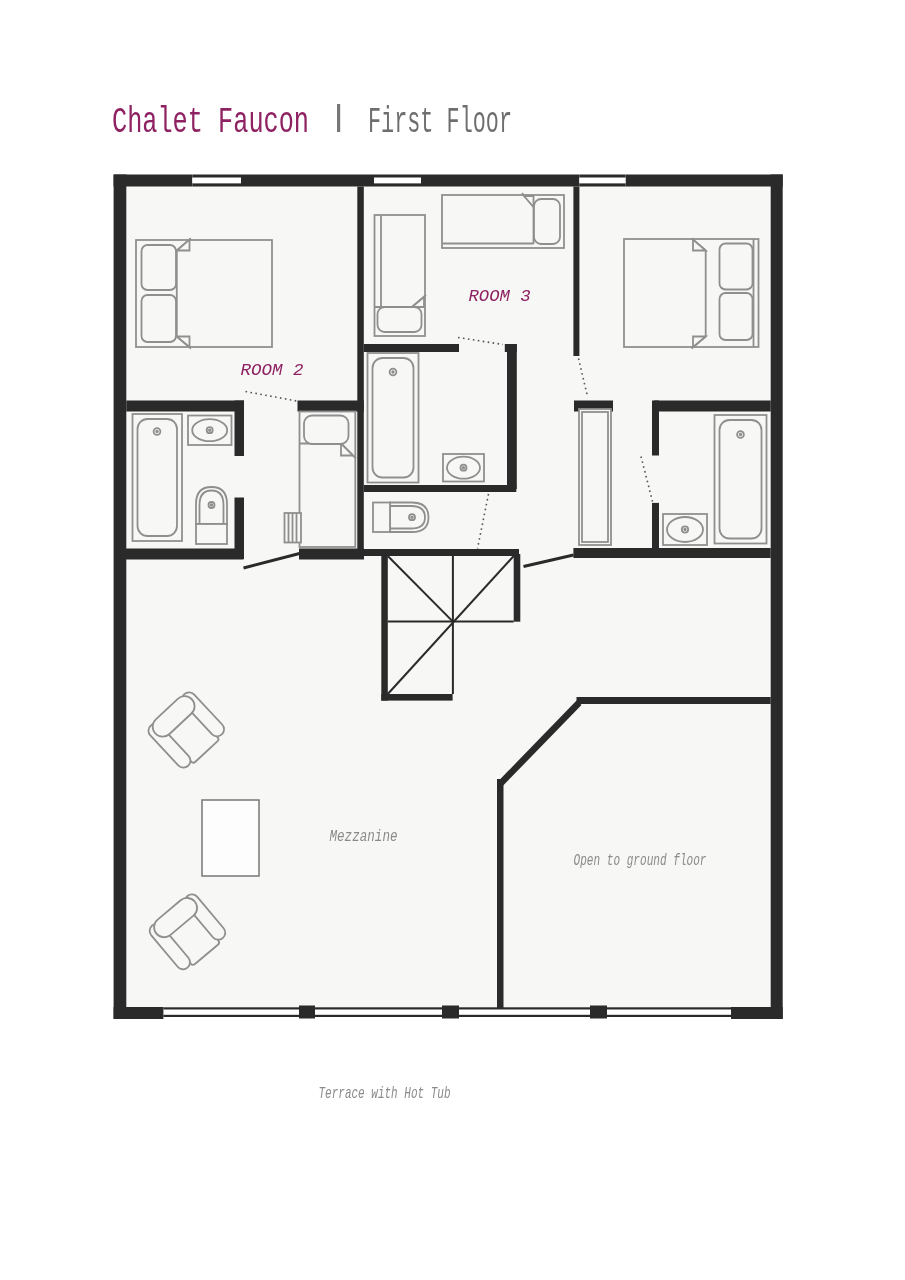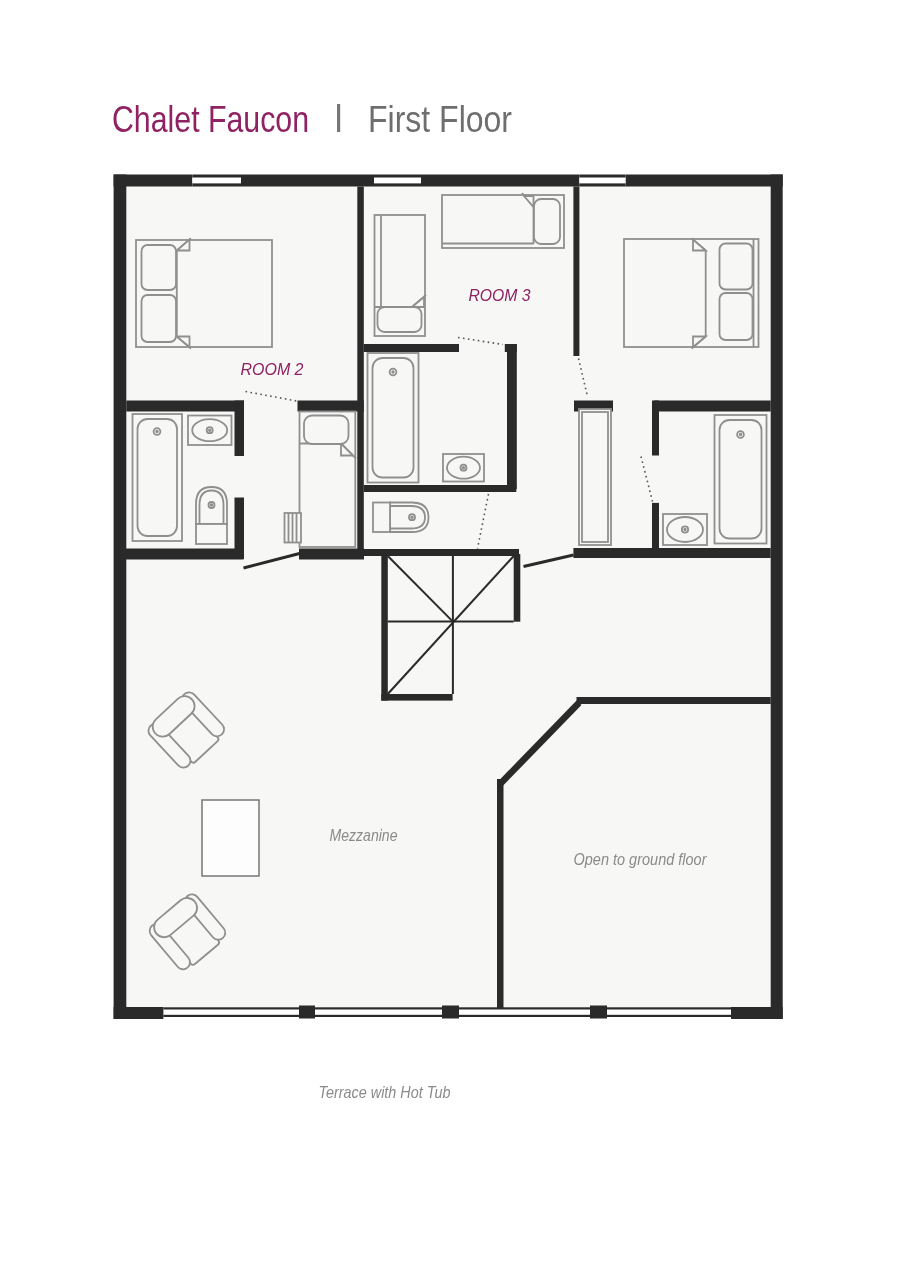--- a/index.html
+++ b/index.html
@@ -1,16 +1,16 @@
 <!DOCTYPE html>
 <html><head>
 <meta charset="utf-8">
 <style>
   html,body{margin:0;padding:0;background:#ffffff;}
-  #page{position:relative;width:905px;height:1280px;background:#a16207;font-family:Liberation Sans, sans-serif;}
+  #page{position:relative;width:905px;height:1280px;background:#a16207;font-family:Liberation Mono, monospace;}
   svg{position:absolute;top:0;left:0;}
 </style>
 </head>
 <body>
 <div id="page">
 <svg width="905" height="1280" viewBox="0 0 905 1280">
 
   <rect x="0" y="0" width="905" height="1280" fill="#ffffff"></rect>
 
   <text x="112" y="132" font-size="36" fill="#8e2262" textLength="197" lengthAdjust="spacingAndGlyphs">Chalet Faucon</text>

